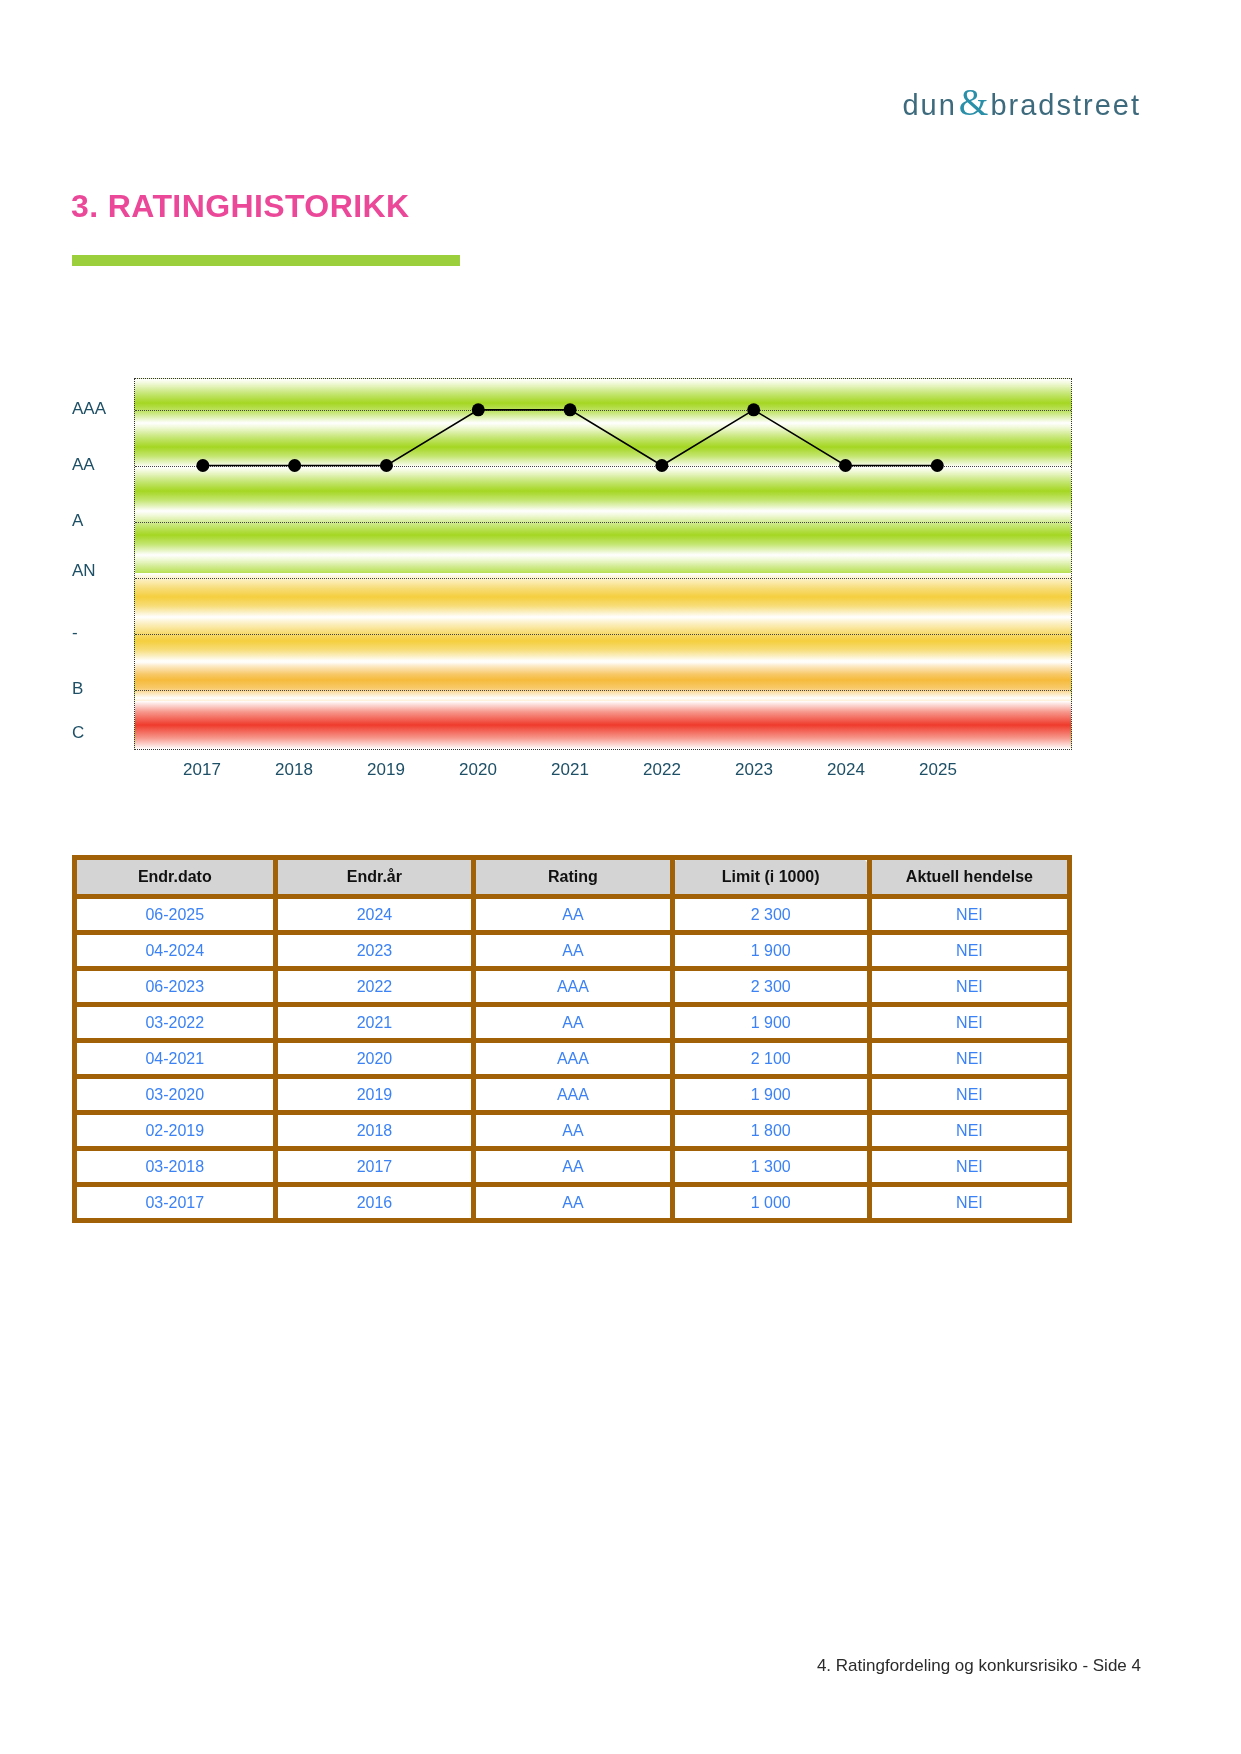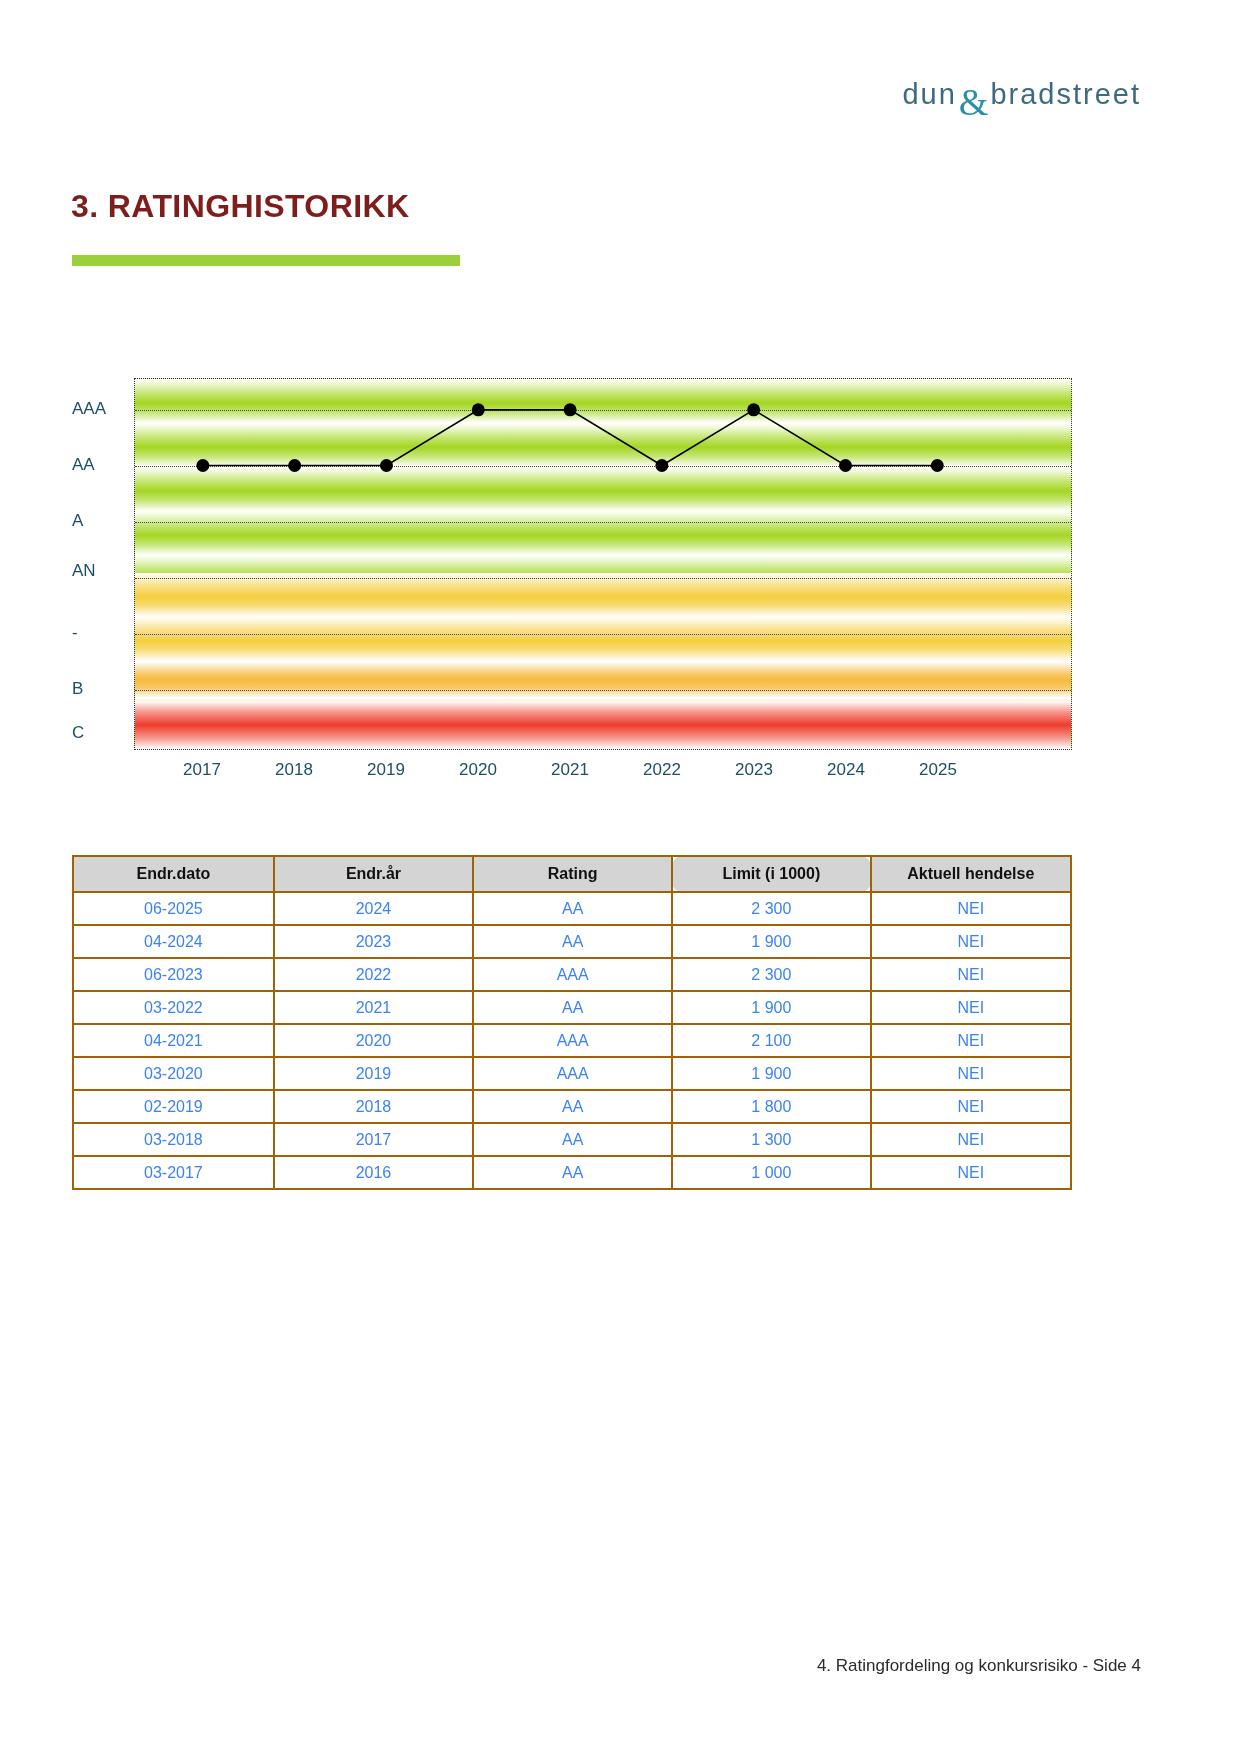--- a/index.html
+++ b/index.html
@@ -15,21 +15,21 @@
     color: #1a1a1a;
     overflow: hidden;
   }
 
   
   .logo {
     position: absolute;
     top: 78px;
     right: 100px;
     display: flex;
-    align-items: flex-start;
+    align-items: flex-end;
     font-family: "Liberation Serif", serif;
     white-space: nowrap;
   }
   .logo .word {
     font-size: 29px;
     letter-spacing: 2.0px;
     color: #3d6b7d;
     font-family: "Liberation Sans", sans-serif;
     font-weight: 300;
   }
@@ -43,21 +43,21 @@
   }
 
   
   .page-title {
     position: absolute;
     top: 188px;
     left: 71px;
     font-size: 32px;
     font-weight: bold;
     letter-spacing: 0.4px;
-    color: #7f1d1d;
+    color: #ec4899;
     font-family: "Liberation Sans", sans-serif;
   }
   .title-rule {
     position: absolute;
     top: 255px;
     left: 72px;
     width: 388px;
     height: 11px;
     background: #9ccf3c;
   }
@@ -186,21 +186,21 @@
   .history-table {
     position: absolute;
     left: 72px;
     top: 855px;
     width: 1000px;
     border-collapse: collapse;
     font-size: 16px;
   }
   .history-table th,
   .history-table td {
-    border: 2px solid #a16207;
+    border: 5px solid #a16207;
     text-align: center;
     height: 31px;
     padding: 0 4px;
   }
   .history-table thead th {
     background: #d4d4d4;
     font-weight: bold;
     font-size: 16px;
     height: 34px;
     color: #111;

